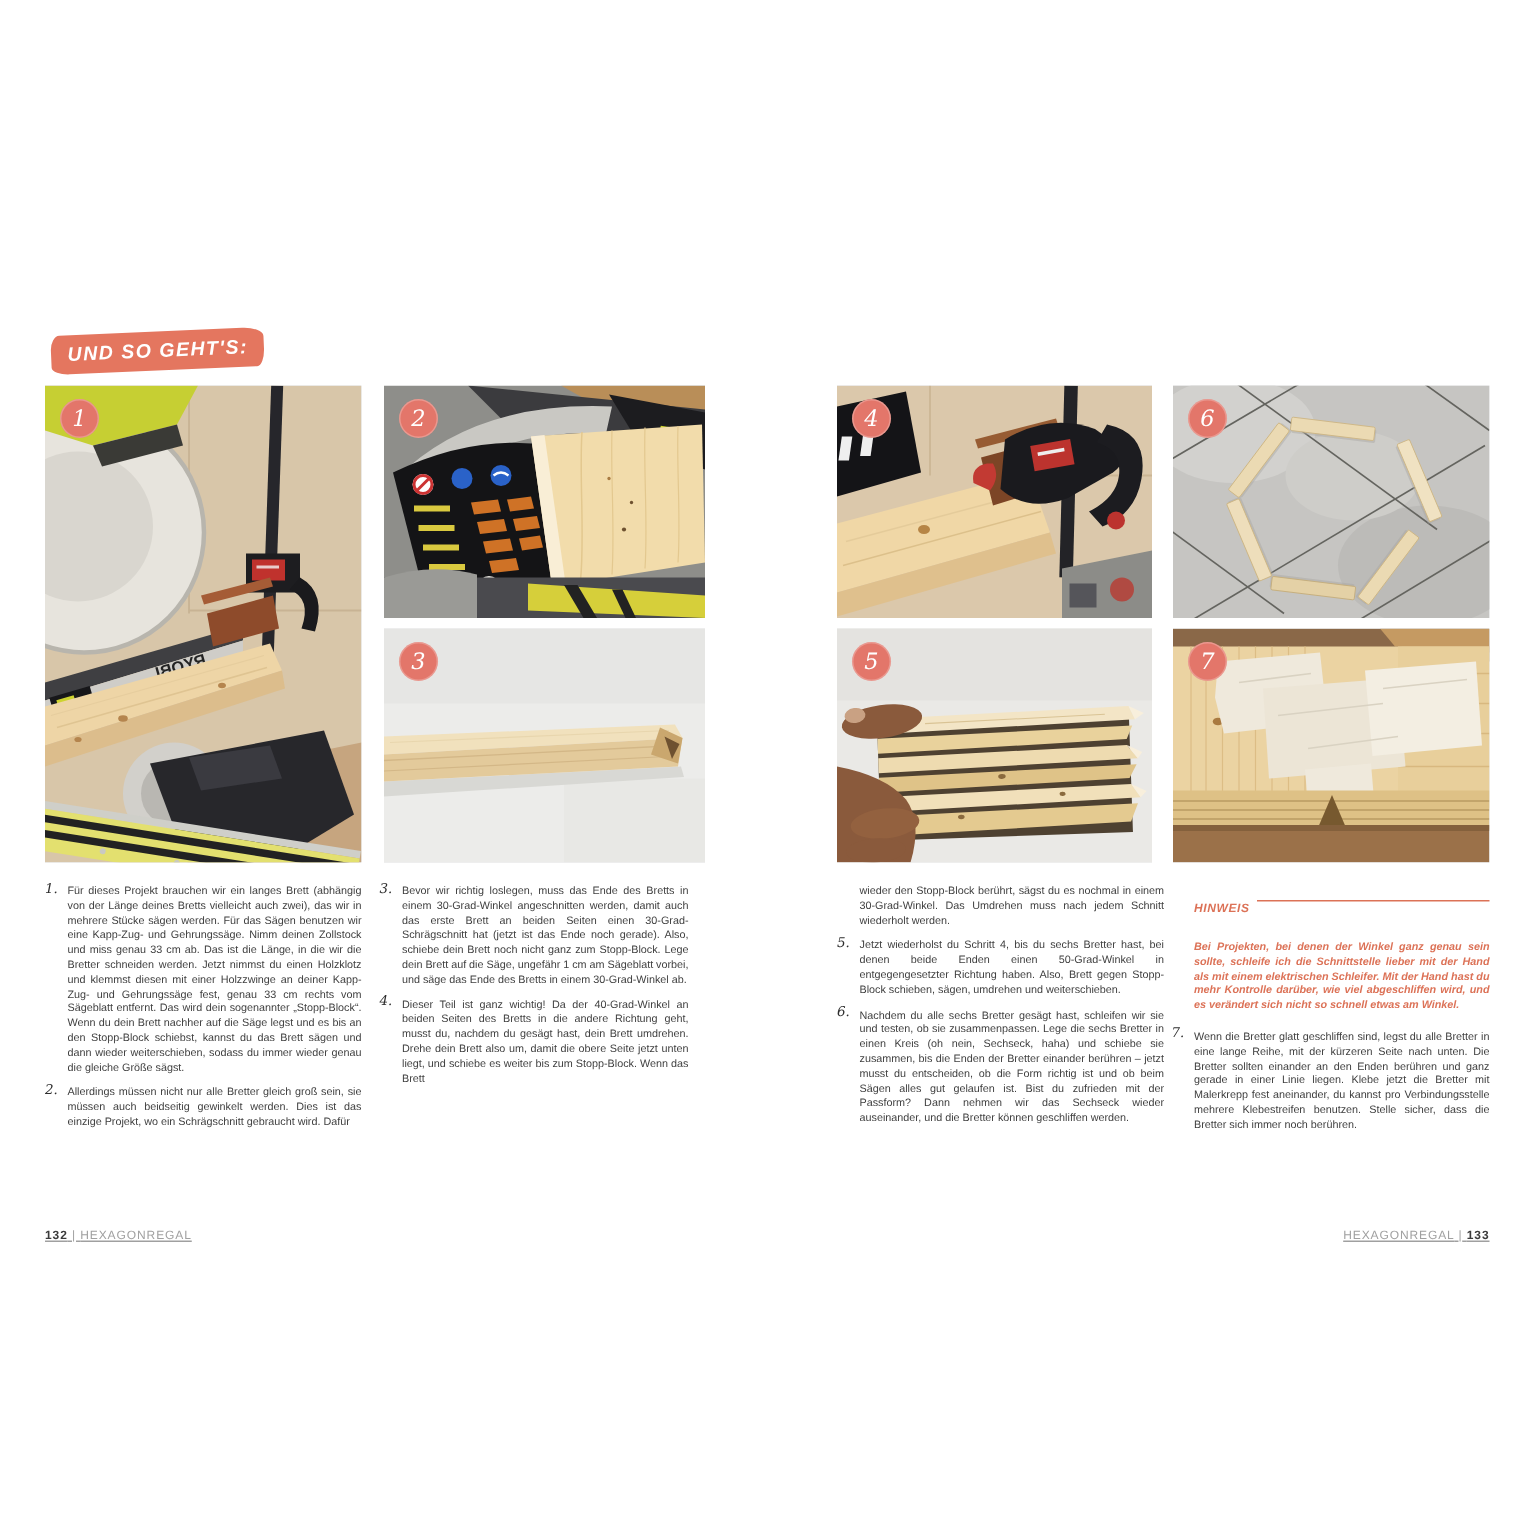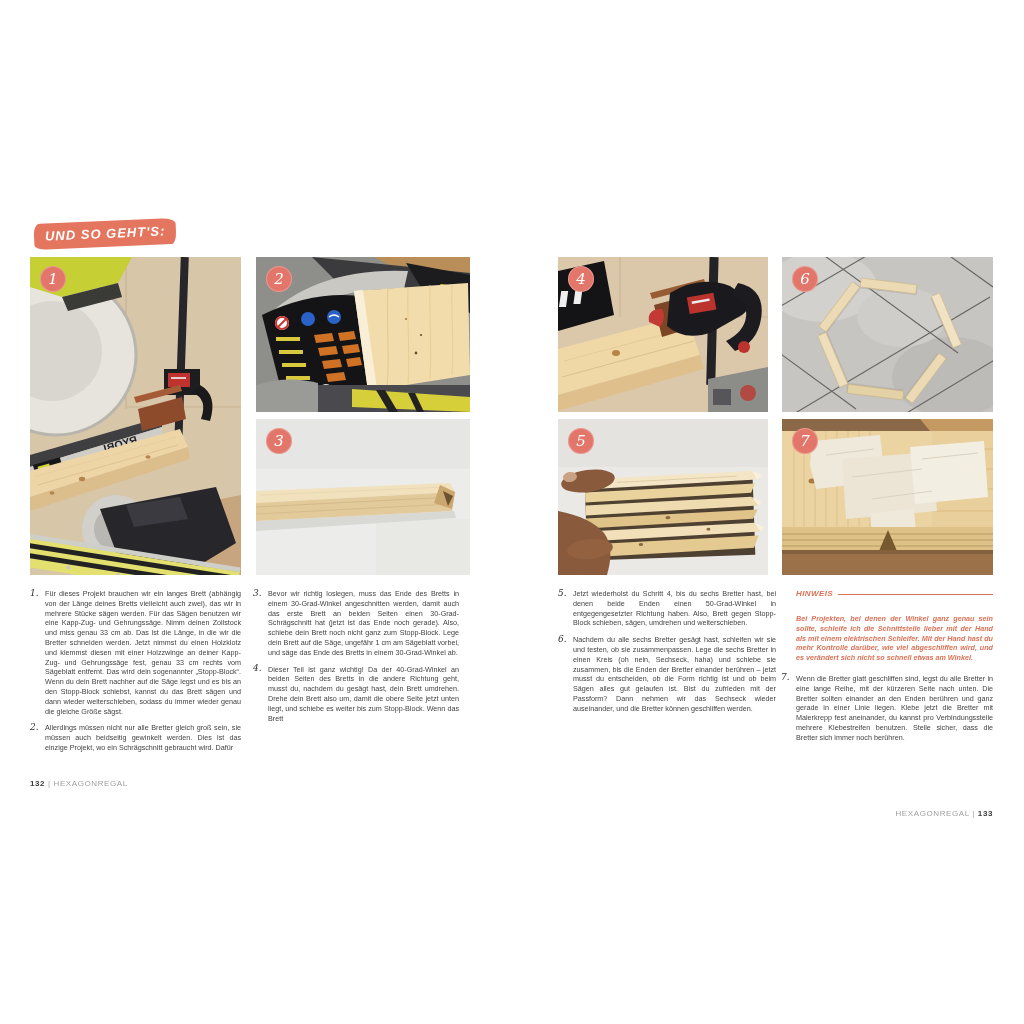--- a/index.html
+++ b/index.html
@@ -19,29 +19,29 @@
         box-shadow:0 0 0 1px rgba(255,255,255,0.25) inset;}
   
   .col{position:absolute;padding-left:15px;box-sizing:border-box;}
   .item{position:relative;text-align:justify;font-size:7.2px;line-height:9.8px;color:#3f3f3f;}
   .item + .item{margin-top:7px;}
   .num{position:absolute;left:-15px;top:-0.5px;font-family:"DejaVu Serif",serif;
        font-style:italic;font-size:9px;color:#2e2e2e;}
   
   .hinweis{margin-bottom:11px;}
   .hinweis-head{display:flex;align-items:center;gap:5px;}
-  .hinweis-title{color:#dc7257;font-weight:bold;font-style:italic;font-size:8px;letter-spacing:0.4px;}
+  .hinweis-title{color:#dc7257;font-weight:bold;font-style:italic;font-size:8px;letter-spacing:0.4px;margin-top:12px;}
   .hinweis-rule{flex:1;height:1px;background:#dc7257;margin-top:1px;}
   .hinweis-text{margin-top:16px;color:#dc7257;font-weight:bold;font-style:italic;
                 font-size:7.2px;line-height:9.8px;text-align:justify;}
   
-  .footer{position:absolute;top:779px;font-size:8px;letter-spacing:0.6px;color:#a0a0a0;}
+  .footer{position:absolute;top:819px;font-size:8px;letter-spacing:0.6px;color:#a0a0a0;text-decoration:underline;}
   .footer .pg{font-weight:bold;color:#3b3b3b;}
   .footer-left{left:30px;}
-  .footer-right{right:31px;text-align:right;margin-top:30px;}
+  .footer-right{right:31px;text-align:right;}
 </style>
 </head>
 <body>
 
 <div class="canvas">
 
   <div class="badge">UND SO GEHT'S:</div>
 
   <div class="photo" style="left:30px;top:257px;width:211px;height:318px;">
     <svg viewBox="0 0 211 318" xmlns="http://www.w3.org/2000/svg">
@@ -360,20 +360,24 @@
       <span>Bevor wir richtig loslegen, muss das Ende des Bretts in einem 30-Grad-Winkel angeschnitten werden, damit auch das erste Brett an beiden Seiten einen 30-Grad-Schrägschnitt hat (jetzt ist das Ende noch gerade). Also, schiebe dein Brett noch nicht ganz zum Stopp-Block. Lege dein Brett auf die Säge, ungefähr 1 cm am Sägeblatt vorbei, und säge das Ende des Bretts in einem 30-Grad-Winkel ab.</span>
     </div>
     <div class="item">
       <span class="num">4.</span>
       <span>Dieser Teil ist ganz wichtig! Da der 40-Grad-Winkel an beiden Seiten des Bretts in die andere Richtung geht, musst du, nachdem du gesägt hast, dein Brett umdrehen. Drehe dein Brett also um, damit die obere Seite jetzt unten liegt, und schiebe es weiter bis zum Stopp-Block. Wenn das Brett</span>
     </div>
   </div>
 
   <div class="col" style="left:558px;top:589px;width:218px;">
     <div class="item">
+      <span class="num"></span>
+      <span>wieder den Stopp-Block berührt, sägst du es nochmal in einem 30-Grad-Winkel. Das Umdrehen muss nach jedem Schnitt wiederholt werden.</span>
+    </div>
+    <div class="item">
       <span class="num">5.</span>
       <span>Jetzt wiederholst du Schritt 4, bis du sechs Bretter hast, bei denen beide Enden einen 50-Grad-Winkel in entgegengesetzter Richtung haben. Also, Brett gegen Stopp-Block schieben, sägen, umdrehen und weiterschieben.</span>
     </div>
     <div class="item">
       <span class="num">6.</span>
       <span>Nachdem du alle sechs Bretter gesägt hast, schleifen wir sie und testen, ob sie zusammenpassen. Lege die sechs Bretter in einen Kreis (oh nein, Sechseck, haha) und schiebe sie zusammen, bis die Enden der Bretter einander berühren – jetzt musst du entscheiden, ob die Form richtig ist und ob beim Sägen alles gut gelaufen ist. Bist du zufrieden mit der Passform? Dann nehmen wir das Sechseck wieder auseinander, und die Bretter können geschliffen werden.</span>
     </div>
   </div>
 
   <div class="col" style="left:781px;top:589px;width:212px;">

